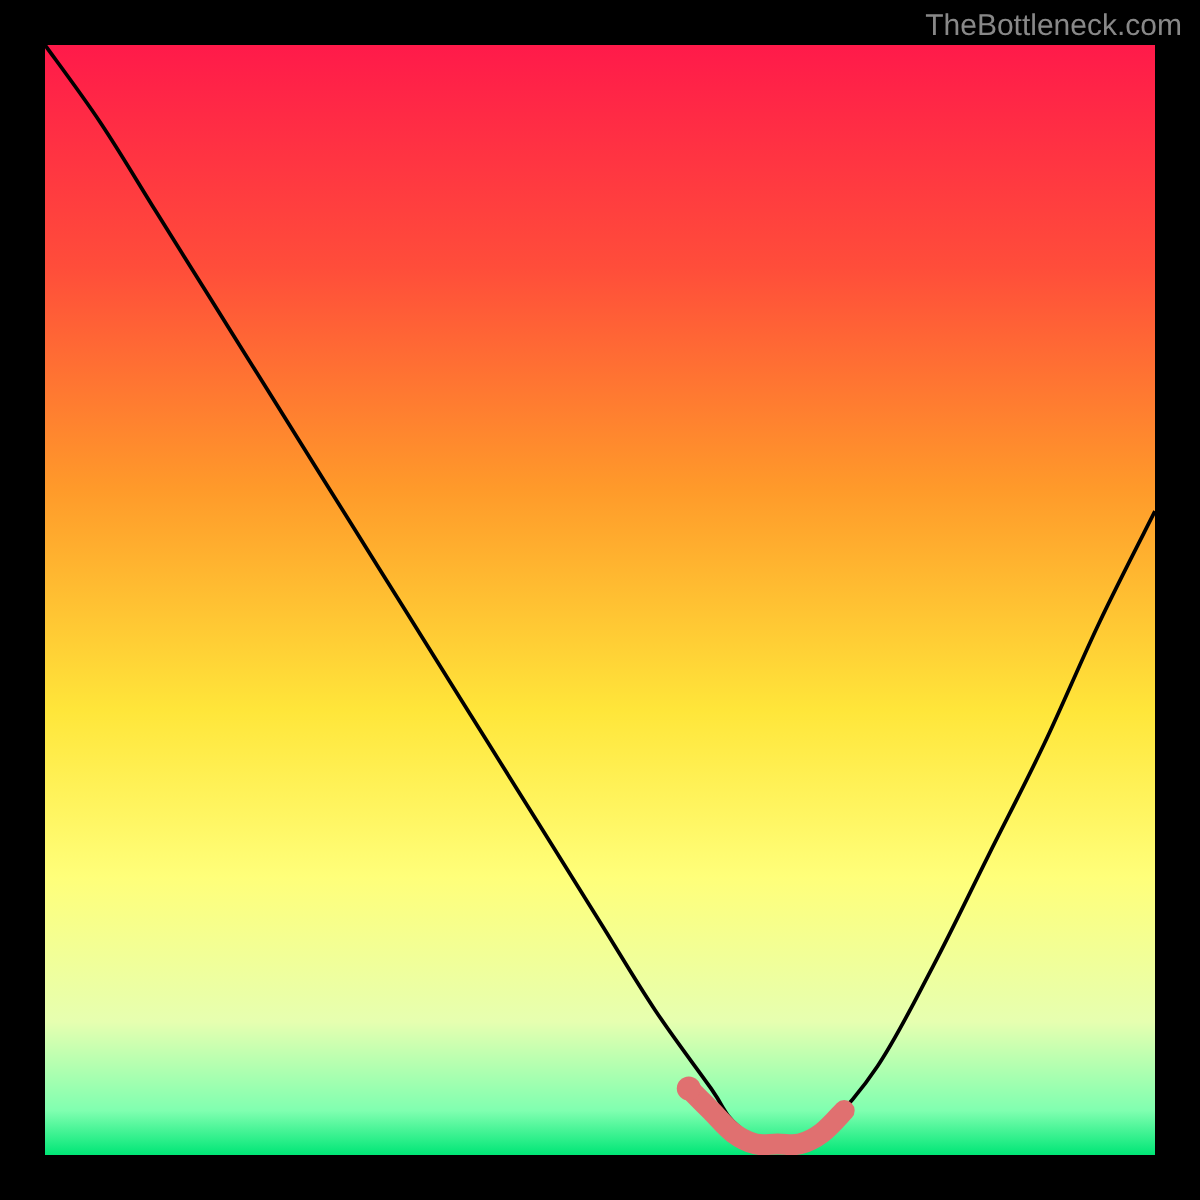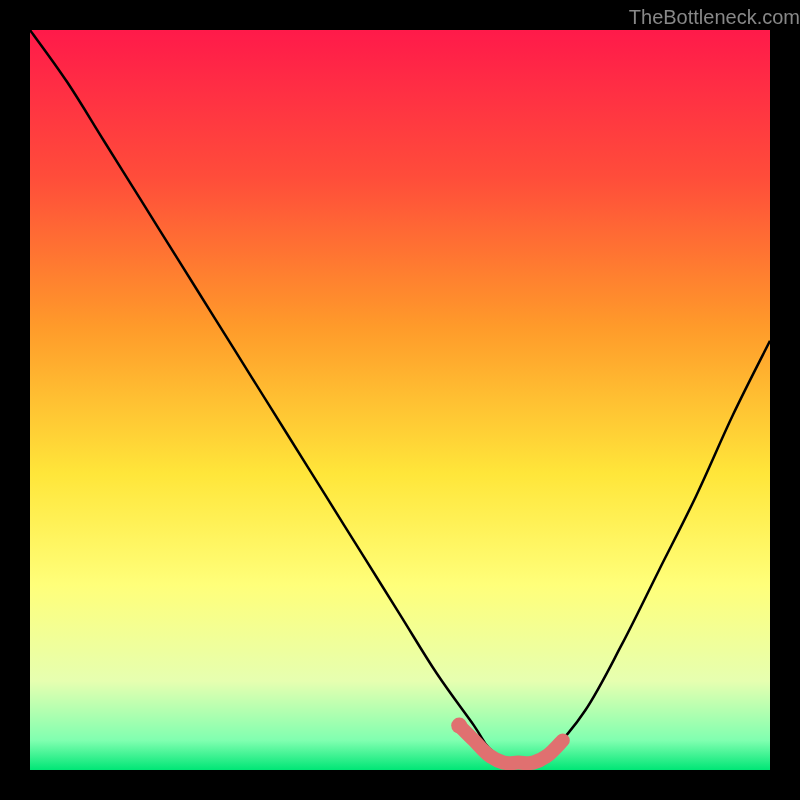--- a/index.html
+++ b/index.html
@@ -1,17 +1,17 @@
 <!DOCTYPE html>
 <html><head>
 <meta charset="utf-8">
 <style>
   * { margin: 0; padding: 0; box-sizing: border-box; }
   body { width: 800px; height: 800px; background: #000; font-family: Arial, sans-serif; position: relative; overflow: hidden; }
-  .watermark { position: absolute; top: 6px; right: 0; color: #888; font-size: 20px; font-weight: 500; z-index: 10; }
+  .watermark { position: absolute; top: 6px; right: 12px; color: #888; font-size: 20px; font-weight: 500; z-index: 10; }
   .plot-area { position: absolute; top: 30px; left: 30px; width: 740px; height: 740px; }
   .gradient-bg { position: absolute; top: 0; left: 0; width: 100%; height: 100%; }
   .curve-layer { position: absolute; top: 0; left: 0; width: 100%; height: 100%; }
 </style>
 </head>
 <body>
 
 <div class="watermark">TheBottleneck.com</div>
 
 <div class="plot-area">

